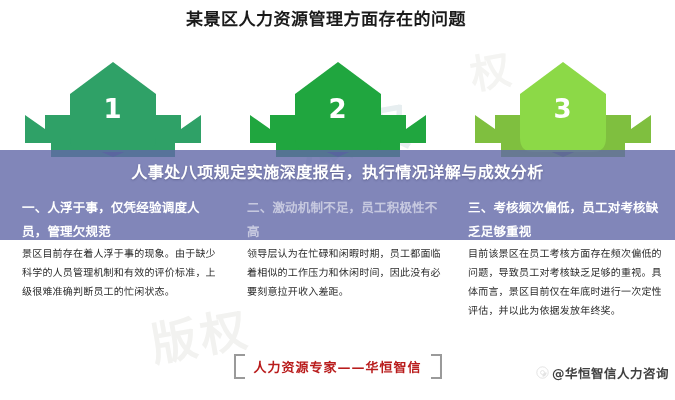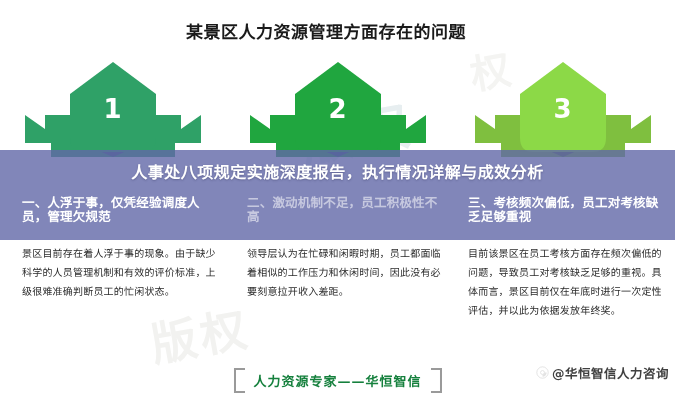--- a/index.html
+++ b/index.html
@@ -23,21 +23,21 @@
     user-select:none;
     white-space:nowrap;
     pointer-events:none;
   }
   .bg-wm.w1{left:300px;top:92px;font-size:52px;transform:rotate(-10deg);color:#e7eef0;}
   .bg-wm.w2{left:150px;top:300px;font-size:46px;transform:rotate(-10deg);color:#f2f2f0;}
   .bg-wm.w3{left:470px;top:40px;font-size:40px;transform:rotate(-10deg);color:#f4f4f2;}
 
   
   .page-title{
-    position:absolute;top:21px;left:0;width:652px;
+    position:absolute;top:8px;left:0;width:652px;
     text-align:center;
     font-size:17px;
     font-weight:700;
     color:#1a1a1a;
     letter-spacing:.5px;
     line-height:22px;
   }
 
   
   .badges{
@@ -118,44 +118,44 @@
     width:200px;
   }
   .col.c1{left:22px;}
   .col.c2{left:247px;}
   .col.c3{left:468px;}
 
   .col-heading{
     font-size:12.5px;
     font-weight:700;
     color:#ffffff;
-    line-height:14px;
+    line-height:24px;
     height:40px;
     letter-spacing:.2px;
   }
   .col.c2 .col-heading{opacity:.55;}
 
   .col-body{
     margin-top:8px;
     font-size:10px;
     line-height:19px;
     color:#2b2b2b;
     letter-spacing:.2px;
   }
 
   
   .footer-tag{
     position:absolute;
     left:50%;
     transform:translateX(-50%);
-    bottom:4px;
+    bottom:18px;
     z-index:8;
     display:flex;
     align-items:center;
-    color:#15803d;
+    color:#b91c1c;
     font-size:13px;
     font-weight:700;
     letter-spacing:1px;
     padding:3px 0;
   }
   .footer-tag .brk{
     width:9px;height:21px;
     border:2px solid #9a9a9a;
     flex:0 0 auto;
   }

